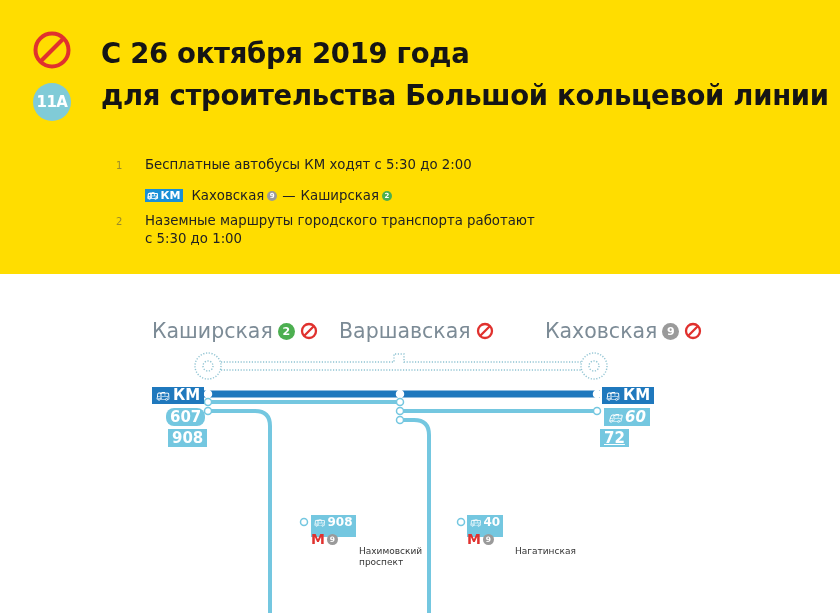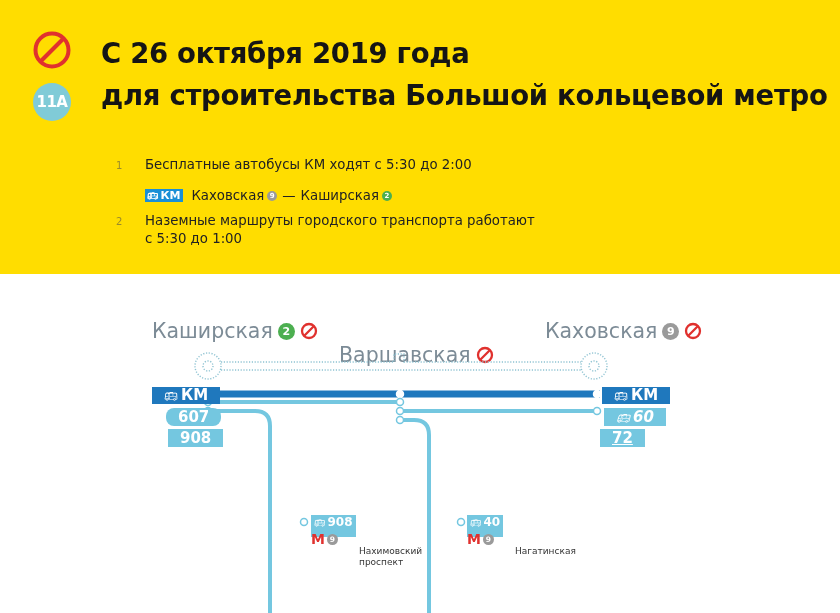--- a/index.html
+++ b/index.html
@@ -23,21 +23,21 @@
   .km-tag { display: inline-flex; align-items: center; background: #1a8fd6; color: #fff; font-size: 11px; height: 13px; padding: 0 3px 0 2px; margin-right: 8px; font-weight: bold; }
   .km-tag .bus { font-size: 9px; margin-right: 2px; }
   .dot-badge { display: inline-block; width: 10px; height: 10px; border-radius: 50%; color: #fff; font-size: 7px; line-height: 10px; text-align: center; font-weight: bold; margin: 0 4px 0 3px; vertical-align: middle; }
   .note2 { margin-top: 3px; }
 
   .diagram { position: absolute; left: 0; top: 274px; width: 840px; height: 339px; }
   .station-label { position: absolute; font-size: 20.5px; color: #7c8b96; white-space: nowrap; display: flex; align-items: center; }
   .st-badge { display: inline-block; width: 17px; height: 17px; border-radius: 50%; color: #fff; font-size: 11px; font-weight: bold; line-height: 17px; text-align: center; margin-left: 5px; }
   .st-no { display: inline-block; margin-left: 5px; width: 18px; height: 18px; }
 
-  .route-tag { position: absolute; color: #fff; font-weight: bold; font-size: 15px; line-height: 18px; height: 18px; padding: 0 12px; white-space: nowrap; }
+  .route-tag { position: absolute; color: #fff; font-weight: bold; font-size: 15px; line-height: 18px; height: 18px; padding: 0 4px; white-space: nowrap; }
   .route-tag.dark { background: #1f78bd; }
   .route-tag.light { background: #74c7e0; }
   .route-tag .bus { font-size: 11px; margin-right: 3px; font-weight: normal; }
 
   .small-tag { position: absolute; background: #74c7e0; color: #fff; font-size: 12px; font-weight: bold; height: 22px; line-height: 14px; padding: 0 3px; white-space: nowrap; }
   .small-tag .bus { font-size: 9px; margin-right: 2px; font-weight: normal; }
   .stop-block { position: absolute; }
   .metro-row { display: flex; align-items: center; height: 14px; }
   .metro-m { color: #e0312e; font-weight: bold; font-size: 14px; line-height: 14px; }
   .metro-9 { display: inline-block; width: 11px; height: 11px; border-radius: 50%; background: #9a9a9a; color: #fff; font-size: 7.5px; line-height: 11px; text-align: center; margin-left: 2px; font-weight: bold; }
@@ -50,21 +50,21 @@
   <div class="ban-icons">
     <svg class="no-sign" viewBox="0 0 40 40">
       <circle cx="20" cy="20" r="16.5" fill="none" stroke="#e0312e" stroke-width="4"></circle>
       <line x1="31.5" y1="8.5" x2="8.5" y2="31.5" stroke="#e0312e" stroke-width="4"></line>
     </svg>
     <div class="line-badge">11А</div>
   </div>
 
   <div class="headline">
     <div>С 26 октября 2019 года</div>
-    <div>для строительства Большой кольцевой метро</div>
+    <div>для строительства Большой кольцевой линии</div>
   </div>
 
   <div class="notes">
     <div class="note note1">
       <span class="num">1</span>
       <span>Бесплатные автобусы КМ ходят с 5:30 до 2:00</span>
     </div>
     <div class="subline">
       <span class="km-tag">
         <span class="bus">🚌︎</span>
@@ -87,21 +87,21 @@
 <div class="diagram">
 
   <div class="station-label" style="left:152px; top:45px;">
     <span>Каширская</span>
     <span class="st-badge" style="background:#4caf50">2</span>
     <svg class="st-no" viewBox="0 0 18 18">
       <circle cx="9" cy="9" r="7" fill="none" stroke="#e0312e" stroke-width="2.3"></circle>
       <line x1="14" y1="4" x2="4" y2="14" stroke="#e0312e" stroke-width="2.3"></line>
     </svg>
   </div>
-  <div class="station-label" style="left:339px; top:45px;margin-top:24px;">
+  <div class="station-label" style="left:339px; top:45px;">
     <span>Варшавская</span>
     <svg class="st-no" viewBox="0 0 18 18">
       <circle cx="9" cy="9" r="7" fill="none" stroke="#e0312e" stroke-width="2.3"></circle>
       <line x1="14" y1="4" x2="4" y2="14" stroke="#e0312e" stroke-width="2.3"></line>
     </svg>
   </div>
   <div class="station-label" style="left:545px; top:45px;">
     <span>Каховская</span>
     <span class="st-badge" style="background:#9a9a9a">9</span>
     <svg class="st-no" viewBox="0 0 18 18">

